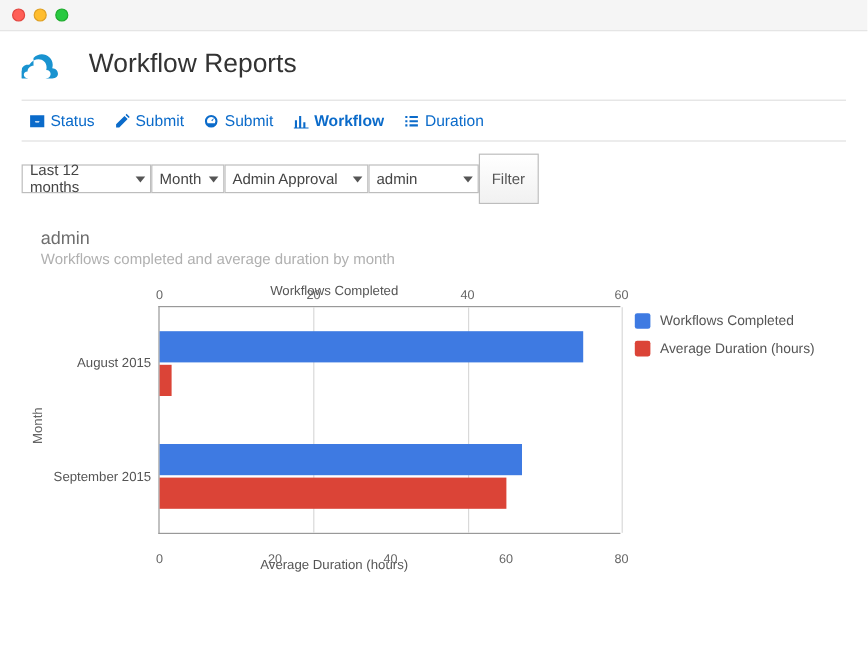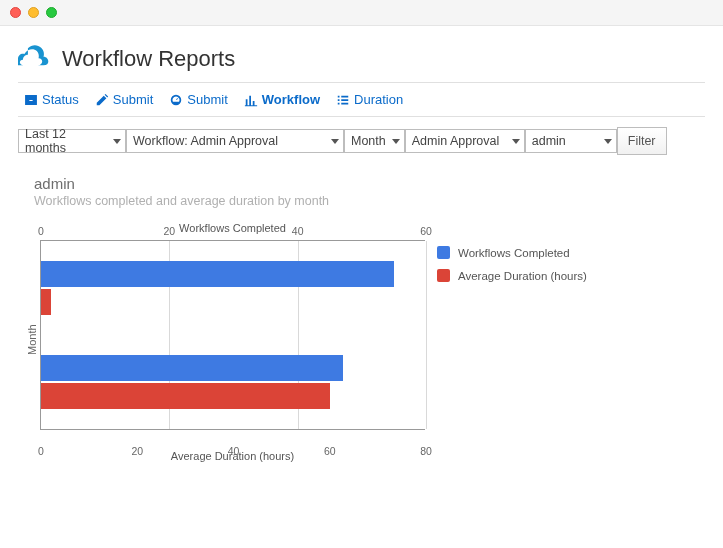--- a/index.html
+++ b/index.html
@@ -20,21 +20,21 @@
     padding: 0 10px;
     gap: 7px;
   }
   .traffic-dot { width: 11px; height: 11px; border-radius: 50%; }
   .dot-red { background: #ff5f57; border: 1px solid #e24640; }
   .dot-yellow { background: #ffbd2e; border: 1px solid #dfa023; }
   .dot-green { background: #28c940; border: 1px solid #1dab2c; }
 
   .content { padding: 10px 18px; }
 
-  .page-header { display: flex; align-items: flex-end; padding: 4px 0 10px 0; }
+  .page-header { display: flex; align-items: flex-start; padding: 4px 0 10px 0; gap: 12px; }
   .logo-icon svg { width: 34px; height: 28px; }
   .page-title { font-size: 22px; font-weight: 400; color: #333; margin-left: 10px; }
 
   .tabs {
     border-top: 1px solid #e0e0e0;
     border-bottom: 1px solid #e0e0e0;
     padding: 7px 0;
     display: flex;
     gap: 4px;
   }
@@ -75,21 +75,21 @@
   #sel-range { flex: 0 0 108px; }
   #sel-step { flex: 0 0 55px; }
   #sel-stepname { flex: 0 0 120px; }
   #sel-user { flex: 0 0 92px; }
   .btn-filter {
     border: 1px solid #bdbdbd;
     background: linear-gradient(#ffffff,#f1f1f1);
     font-size: 12.5px;
     color: #555;
     padding: 3px 10px;
-    height: 28px;
+    height: 42px;
     cursor: pointer;
   }
 
   .report-title { font-size: 15px; color: #6e6e6e; margin: 16px 0 2px 16px; }
   .report-subtitle { font-size: 12.5px; color: #b0b0b0; margin: 0 0 10px 16px; }
 
   .chart-area {
     display: flex;
     align-items: stretch;
     padding: 0 0 0 6px;
@@ -208,24 +208,20 @@
         </span>
       <span>Duration</span>
     </span>
   </div>
 
   <div class="filters-row">
     <div id="sel-range" class="sel">
       <span>Last 12 months</span>
         <span class="caret"></span>
     </div>
-    <div id="sel-workflow" class="sel">
-      <span>Workflow: Admin Approval</span>
-        <span class="caret"></span>
-    </div>
     <div id="sel-step" class="sel">
       <span>Month</span>
         <span class="caret"></span>
     </div>
     <div id="sel-stepname" class="sel">
       <span>Admin Approval</span>
         <span class="caret"></span>
     </div>
     <div id="sel-user" class="sel">
       <span>admin</span>
@@ -237,20 +233,24 @@
   <div class="report-title">admin</div>
   <div class="report-subtitle">Workflows completed and average duration by month</div>
 
   <div class="chart-area">
     <div class="y-axis-label">Month</div>
 
     <div class="chart-col">
       <div class="top-axis-label">Workflows Completed</div>
 
       <div class="plot-wrap">
+        <div class="cat-labels">
+          <div>August 2015</div>
+          <div>September 2015</div>
+        </div>
 
         <div class="plot" id="plot">
           <div class="top-ticks" id="top-ticks">
               <span class="tick" style="left: 0px;">0</span>
               <span class="tick" style="left: 128.333px;">20</span>
               <span class="tick" style="left: 256.667px;">40</span>
               <span class="tick" style="left: 385px;">60</span>
             </div>
           <div class="bottom-ticks" id="bottom-ticks">
               <span class="tick" style="left: 0px;">0</span>

